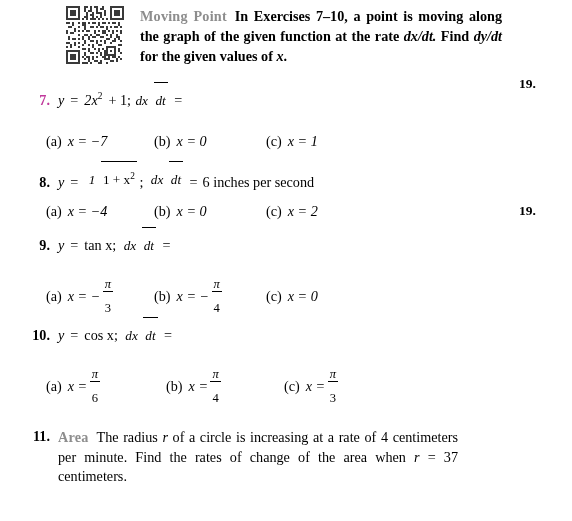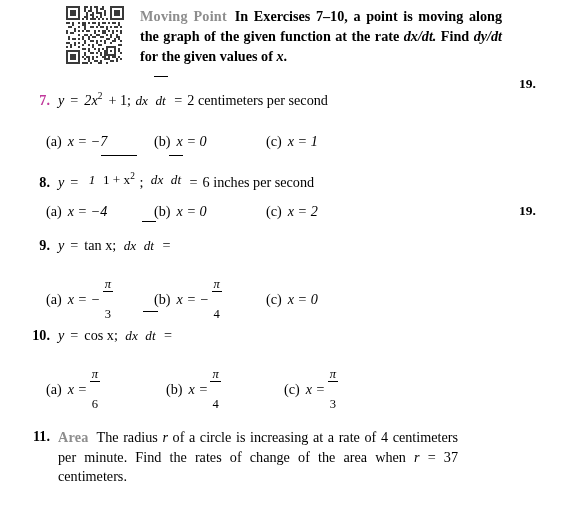--- a/index.html
+++ b/index.html
@@ -91,21 +91,21 @@
     margin: 0 2.5px;
     line-height: 1.04;
   }
   .frac .num {
     padding: 0 2px 0px 2px;
     font-size: 13.2px;
     font-style: italic;
   }
   .frac .den {
     border-top: 1.1px solid #000;
-    padding: 16px 2px 0 2px;
+    padding: 10px 2px 0 2px;
     font-size: 13.2px;
   }
   .frac.small .num, .frac.small .den { font-size: 12.6px; }
 
   sup.exp {
     font-size: 9.4px;
     vertical-align: super;
     line-height: 0;
   }
 
@@ -317,21 +317,20 @@
     <span><span class="it">2x</span><sup class="exp">2</sup></span>
     <span style="width:6px"></span>
     <span>+ 1;</span>
     <span class="frac">
       <span class="num it">dx</span>
       <span class="den it">dt</span>
     </span>
     <span style="width:4px"></span>
     <span>=</span>
     <span style="width:5px"></span>
-    <span>2 centimeters per second</span>
   </div>
 </div>
 
 <div class="choices" style="left:46px; top:133px;">
   <span class="choice" style="width:108px">
     <span class="tag">(a)</span>
     <span class="it">x = −7</span>
   </span>
   <span class="choice" style="width:112px">
     <span class="tag">(b)</span>

